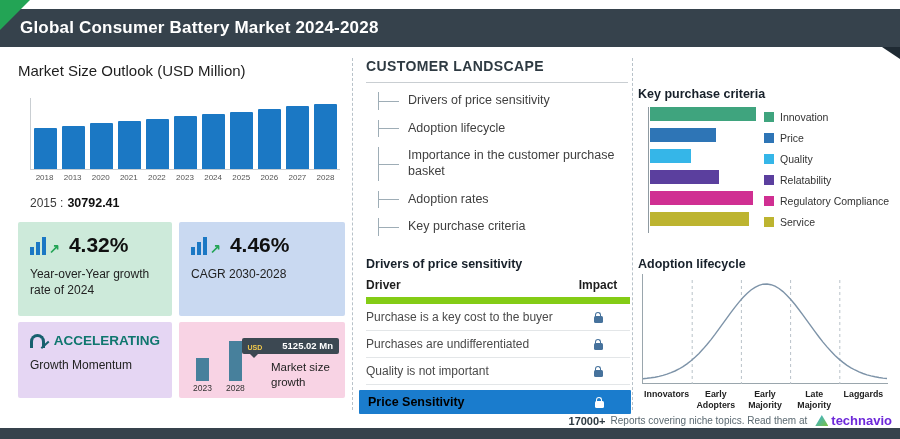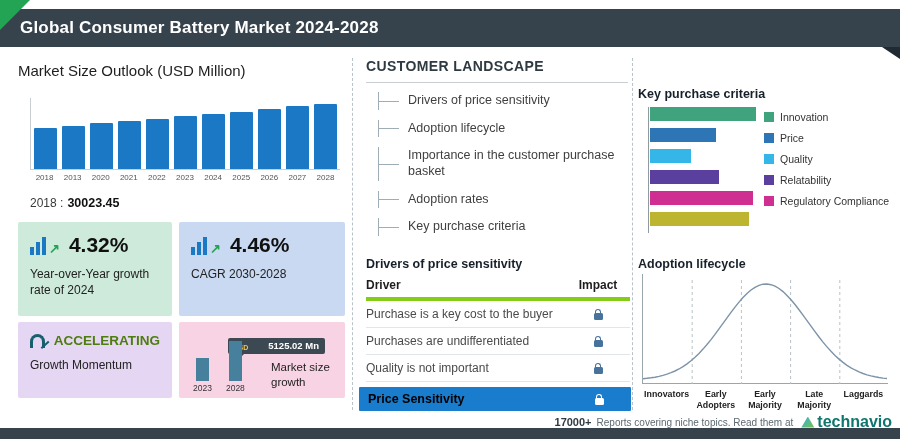--- a/index.html
+++ b/index.html
@@ -28,46 +28,46 @@
 
   
   .box { position:absolute; padding:11px 12px; border-radius:2px; }
   #box-yoy   { left:18px;  top:222px; width:154px; height:94px; background:#cdeada; }
   #box-cagr  { left:179px; top:222px; width:166px; height:94px; background:#c9d9f1; }
   #box-mom   { left:18px;  top:322px; width:154px; height:76px; background:#e5d6f3; }
   #box-growth{ left:179px; top:322px; width:166px; height:76px; background:#f8d3e4; padding:6px 8px; }
   .box-value-row { display:flex; align-items:center; gap:9px; }
   .box-value { font-size:21px; font-weight:700; color:#101010; }
   .box-label { margin-top:9px; font-size:12px; color:#222; line-height:1.35; }
-  .box-word  { font-size:13.5px; font-weight:700; color:#4d7c0f; }
+  .box-word  { font-size:13.5px; font-weight:700; color:#0f766e; }
   .bars-icon { display:flex; align-items:flex-end; gap:2px; height:20px; position:relative; }
   .bars-icon i { display:block; width:4px; background:#1b78c4; }
   .bars-icon i:nth-child(1){height:8px;} .bars-icon i:nth-child(2){height:13px;} .bars-icon i:nth-child(3){height:18px;}
   .bars-icon .arr { font-style:normal; font-weight:700; color:#23a455; font-size:13px; line-height:1; margin-left:1px; }
   .gauge { position:relative; width:26px; height:14px; border:3px solid #16606e; border-bottom:none; border-radius:14px 14px 0 0; }
   .gauge::after { content:''; position:absolute; left:9px; bottom:-1px; width:10px; height:2px; background:#16606e; transform:rotate(-42deg); transform-origin:left bottom; }
   .mini-chart { position:absolute; left:14px; bottom:5px; display:flex; align-items:flex-end; gap:14px; }
   .mini-col { display:flex; flex-direction:column; align-items:center; }
   .mini-bar { width:13px; background:#47809c; }
   .mini-year { font-size:8.5px; color:#333; margin-top:2px; }
-  .badge { position:absolute; right:20px; top:16px; background:#3c4852; padding:2px 6px 3px; border-radius:2px; display:flex; align-items:flex-end; gap:20px; }
+  .badge { position:absolute; right:6px; top:16px; background:#3c4852; padding:2px 6px 3px; border-radius:2px; display:flex; align-items:flex-end; gap:20px; }
   .badge::after { content:''; position:absolute; left:8px; bottom:-4px; border-left:4px solid transparent; border-right:4px solid transparent; border-top:4px solid #3c4852; }
   .badge-cur { font-size:7px; font-weight:700; color:#f2c94c; }
   .badge-val { font-size:9.5px; font-weight:700; color:#fff; }
   .growth-label { position:absolute; right:8px; top:38px; width:66px; font-size:11.5px; color:#222; line-height:1.3; }
 
   
   .cl-title { position:absolute; left:366px; top:58px; width:262px; font-size:14px; font-weight:700; color:#2e3a42; letter-spacing:.4px; padding-bottom:8px; border-bottom:1px solid #c9ced2; }
   .cl-list { position:absolute; left:378px; top:90px; width:252px; }
   .cl-item { position:relative; padding:3px 0 3px 30px; margin-bottom:6px; min-height:20px; display:flex; align-items:center; font-size:12.5px; color:#3f3f3f; line-height:1.25; }
   .cl-item::before { content:''; position:absolute; left:0; top:2px; bottom:2px; border-left:1px solid #9eadb6; }
   .cl-item::after { content:''; position:absolute; left:1px; top:50%; width:20px; border-top:1px solid #9eadb6; }
   .ps-title { position:absolute; left:366px; top:257px; font-size:12.5px; font-weight:700; color:#17202a; }
   .ps-table { position:absolute; left:366px; top:278px; width:264px; }
-  .ps-head { display:flex; justify-content:space-between; font-size:12px; font-weight:700; color:#1d1d1d; padding-bottom:5px; border-bottom:4px solid #84cc16; }
+  .ps-head { display:flex; justify-content:space-between; font-size:12px; font-weight:700; color:#1d1d1d; padding-bottom:5px; border-bottom:7px solid #84cc16; }
   .ps-impact-col { width:64px; text-align:center; }
   .ps-row { display:flex; justify-content:space-between; align-items:center; height:27px; border-bottom:1px solid #e3e6e8; font-size:12px; color:#4a4a4a; }
   .ps-lock-cell { width:64px; display:flex; justify-content:center; }
   .lock { position:relative; display:inline-block; width:9px; height:7px; background:#46729c; border-radius:1.5px; margin-top:4px; }
   .lock::before { content:''; position:absolute; top:-4px; left:1.5px; width:4px; height:4px; border:1.5px solid #46729c; border-bottom:none; border-radius:3px 3px 0 0; }
   .lock.white { background:#fff; } .lock.white::before { border-color:#fff; }
   .ps-highlight { margin-top:5px; margin-left:-7px; width:calc(100% + 8px); height:24px; background:#1a7ccd; display:flex; justify-content:space-between; align-items:center; padding-left:9px; color:#000000; font-size:12.5px; font-weight:600; border-radius:1px; }
 
   
   .kp-title { position:absolute; left:638px; top:87px; font-size:12.5px; font-weight:700; color:#17202a; }
@@ -79,21 +79,21 @@
   .al-title { position:absolute; left:638px; top:257px; font-size:12.5px; font-weight:700; color:#17202a; }
   .al-chart { position:absolute; left:642px; top:274px; width:246px; height:110px; border-left:1px solid #9aa6ad; border-bottom:1px solid #9aa6ad; }
   .al-labels { position:absolute; left:642px; top:389px; width:246px; display:flex; }
   .al-label { flex:1; text-align:center; font-size:8.8px; font-weight:600; color:#222; line-height:1.25; padding:0 1px; }
 
   
   .footer { position:absolute; right:8px; top:413px; display:flex; align-items:center; gap:5px; font-size:10px; color:#5c6a72; }
   .footer-count { font-weight:700; color:#2e3a42; font-size:11px; }
   .brand { display:flex; align-items:center; gap:3px; margin-left:3px; cursor:pointer; }
   .brand-tri { width:13px; height:11px; background:linear-gradient(135deg,#35b0e0,#79c143); clip-path:polygon(50% 0,0 100%,100% 100%); }
-  .brand-name { font-size:16px; font-weight:700; color:#0f766e; }
+  .brand-name { font-size:13px; font-weight:700; color:#6d28d9; }
 </style>
 </head>
 <body>
 
 <div class="page">
   <span class="corner-green"></span>
   <div class="header">
     <span class="header-title">Global Consumer Battery Market 2024-2028</span>
   </div>
   <span class="header-fold"></span>
@@ -122,21 +122,21 @@
       <div class="ms-year">2021</div>
       <div class="ms-year">2022</div>
       <div class="ms-year">2023</div>
       <div class="ms-year">2024</div>
       <div class="ms-year">2025</div>
       <div class="ms-year">2026</div>
       <div class="ms-year">2027</div>
       <div class="ms-year">2028</div>
     </div>
   <div class="ms-note">
-    <span>2018 :</span><b>30023.45</b>
+    <span>2015 :</span><b>30792.41</b>
   </div>
 
   <div class="box" id="box-yoy">
     <div class="box-value-row">
       <span class="bars-icon">
           <i></i>
           <i></i>
           <i></i>
           <b class="arr">↗</b>
         </span>
@@ -259,20 +259,24 @@
         <span class="kp-swatch" style="background: rgb(53, 182, 232);"></span>
         <span>Quality</span>
       </div>
       <div class="kp-leg-row">
         <span class="kp-swatch" style="background: rgb(91, 63, 158);"></span>
         <span>Relatability</span>
       </div>
       <div class="kp-leg-row">
         <span class="kp-swatch" style="background: rgb(208, 47, 146);"></span>
         <span>Regulatory Compliance</span>
+      </div>
+      <div class="kp-leg-row">
+        <span class="kp-swatch" style="background: rgb(189, 180, 48);"></span>
+        <span>Service</span>
       </div>
     </div>
 
   <div class="al-title">Adoption lifecycle</div>
   <div class="al-chart">
     <svg width="246" height="110" viewBox="0 0 246 110">
         <line x1="49.2" x2="49.2" y1="6" y2="110" stroke="#b9c2c9" stroke-dasharray="3,3"></line>
         <line x1="98.4" x2="98.4" y1="6" y2="110" stroke="#b9c2c9" stroke-dasharray="3,3"></line>
         <line x1="147.6" x2="147.6" y1="6" y2="110" stroke="#b9c2c9" stroke-dasharray="3,3"></line>
         <line x1="196.8" x2="196.8" y1="6" y2="110" stroke="#b9c2c9" stroke-dasharray="3,3"></line>

